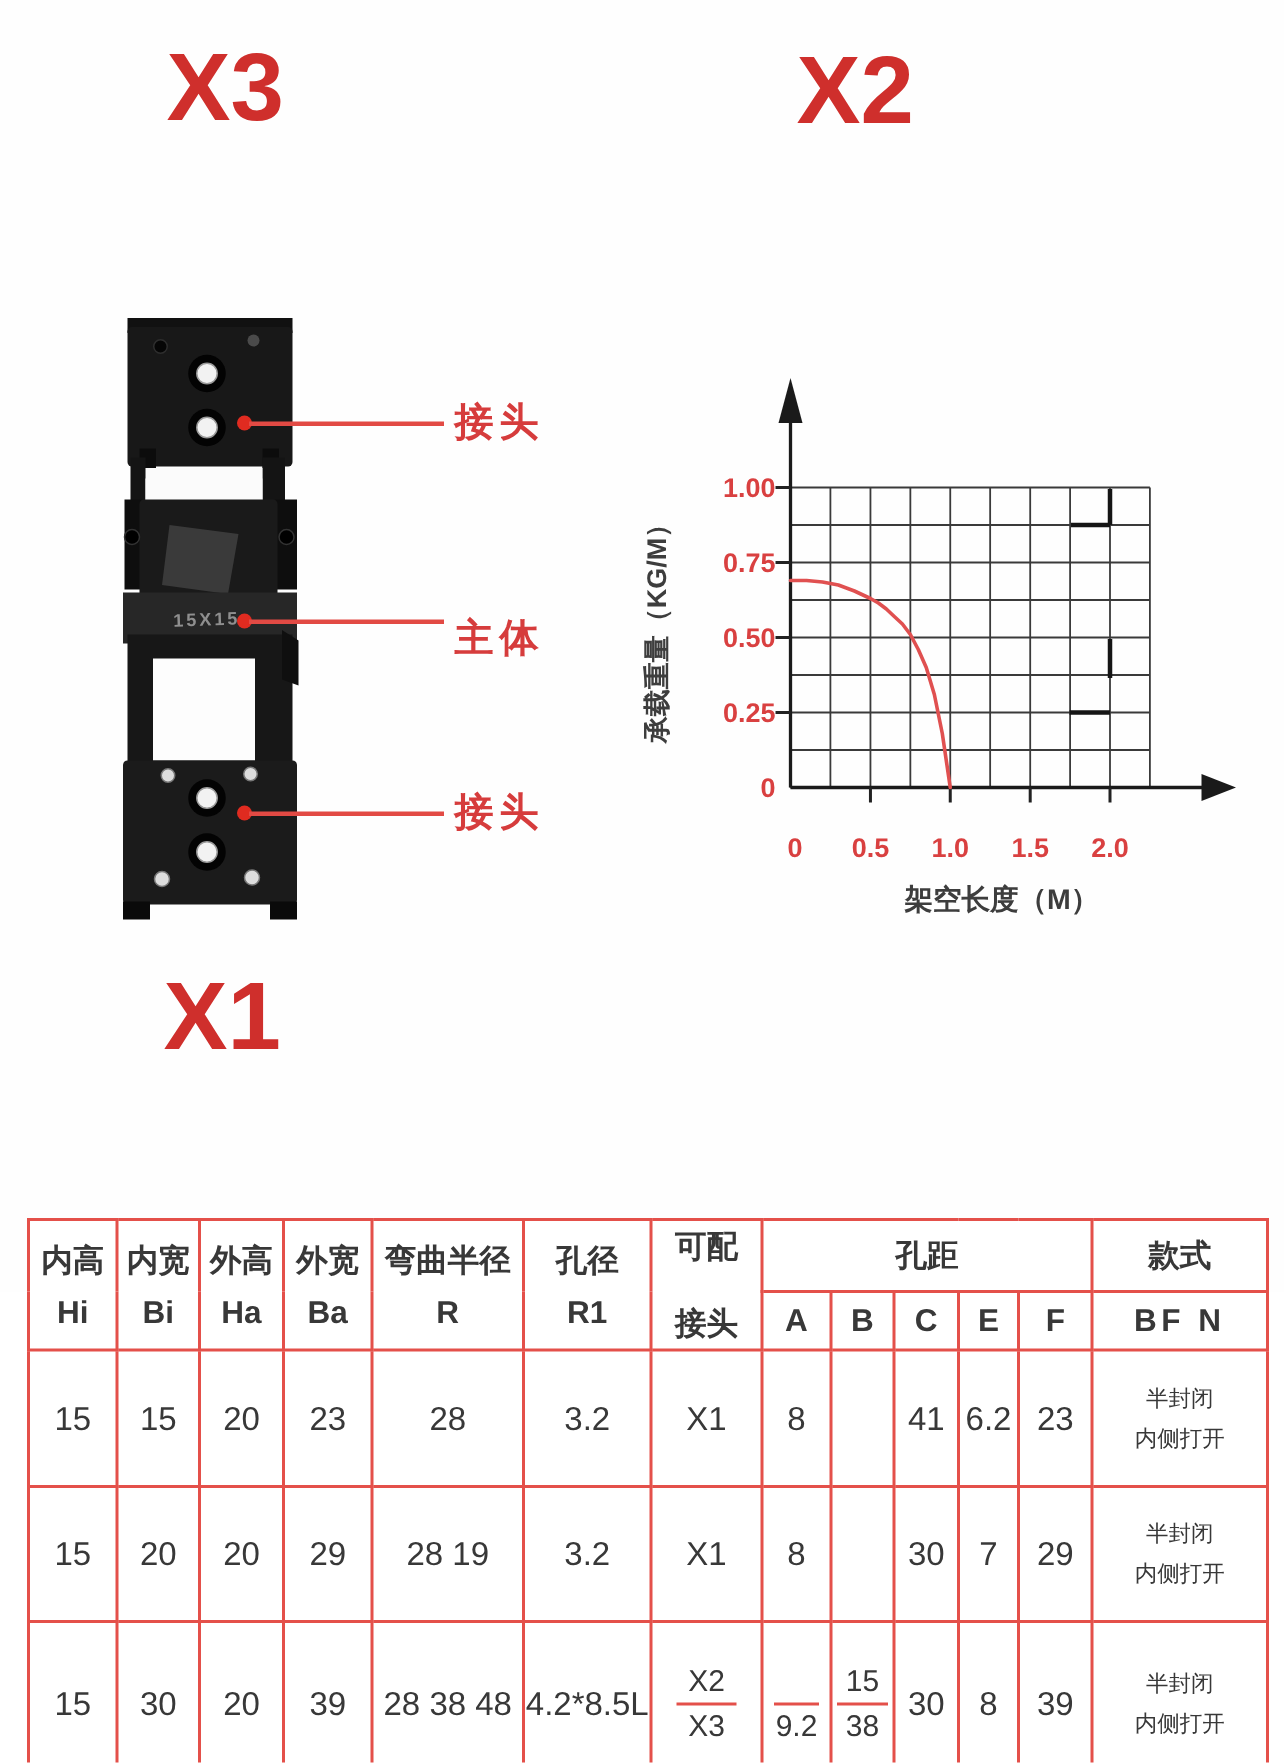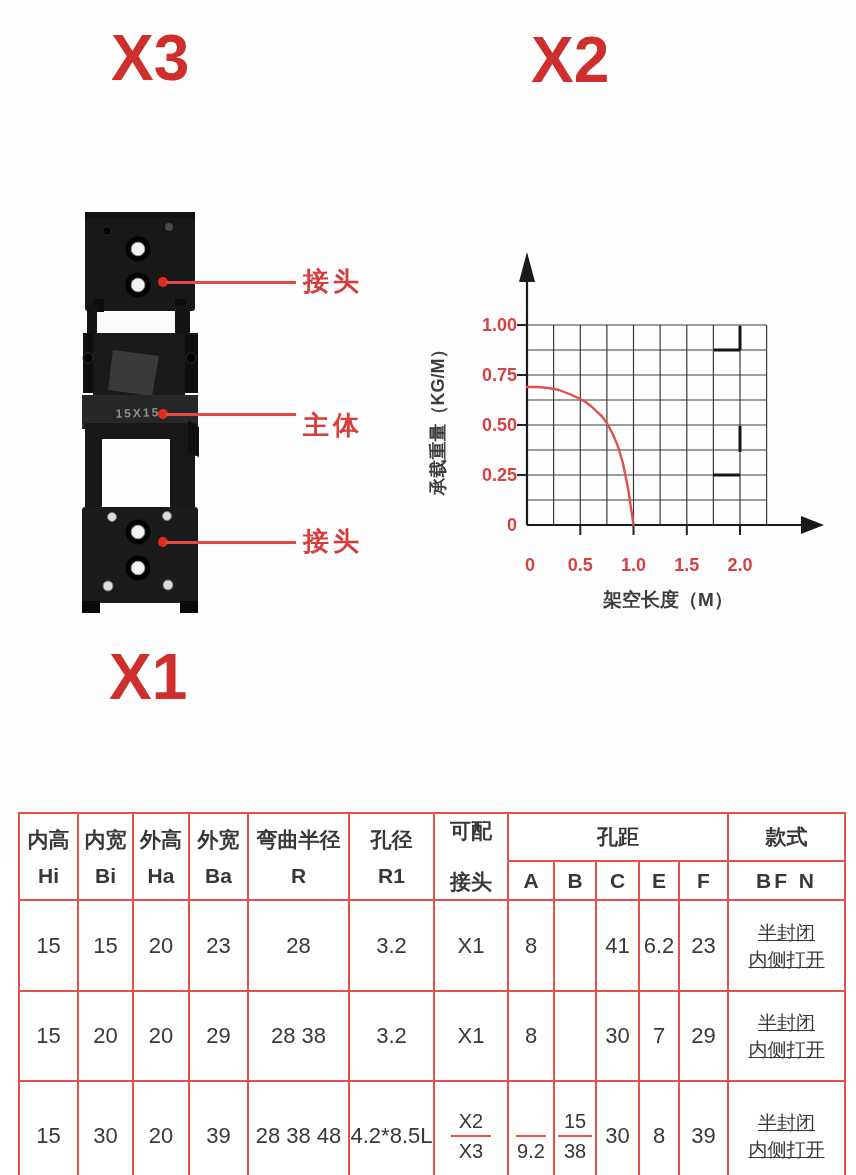--- a/index.html
+++ b/index.html
@@ -25,21 +25,21 @@
   
   table.spec { position:absolute; left:18px; top:812px; width:826px;
     border-collapse:collapse; table-layout:fixed; background:#fff; }
   table.spec th, table.spec td { border:2px solid #e4504a; text-align:center;
     vertical-align:middle; color:#383838; font-weight:500; padding:0; }
   table.spec thead th { font-size:21px; font-weight:600; }
   .hdr-2line { display:flex; flex-direction:column; align-items:center; gap:10px; }
   tr.hdr-row1 { height:48px;margin-left:44px; } tr.hdr-row2 { height:39px; }
   tr.data-row1 { height:91px; } tr.data-row2 { height:90px; } tr.data-row3 { height:110px; }
   td.num { font-size:22px; }
-  td.style-cell { font-size:19px; line-height:27px; font-weight:600;text-decoration:underline; }
+  td.style-cell { font-size:15px; line-height:27px; font-weight:600; }
   th.style-sub { letter-spacing:3px;margin-left:24px; }
   .frac { display:flex; flex-direction:column; align-items:center; font-size:20px; }
   .frac span { min-height:24px; line-height:24px; }
   .frac-line { height:2.5px; background:#e4504a; margin:2px 0; }
   .w40 { width:40px; } .w30 { width:30px; } .w34 { width:34px; }
 </style>
 </head>
 <body>
 
 <div class="page">
@@ -234,21 +234,21 @@
         <td class="style-cell">
           <div>半封闭</div>
           <div>内侧打开</div>
           </td>
       </tr>
       <tr class="data-row2">
         <td class="num">15</td>
         <td class="num">20</td>
         <td class="num">20</td>
         <td class="num">29</td>
-        <td class="num">28 38</td>
+        <td class="num">28 19</td>
         <td class="num">3.2</td>
         <td class="num">X1</td>
         <td class="num">8</td>
         <td class="num"></td>
         <td class="num">30</td>
         <td class="num">7</td>
         <td class="num">29</td>
         <td class="style-cell">
           <div>半封闭</div>
           <div>内侧打开</div>

